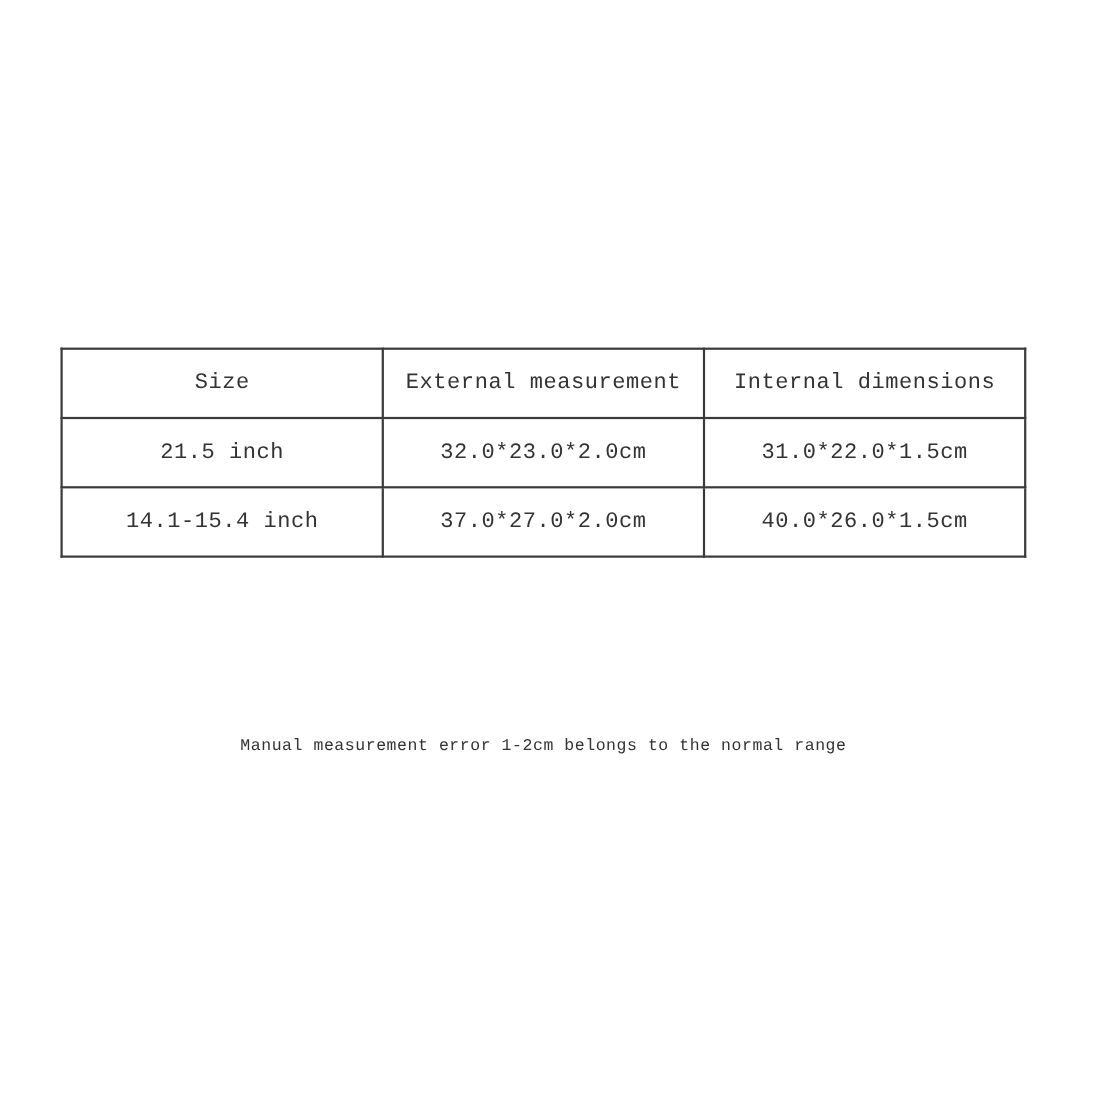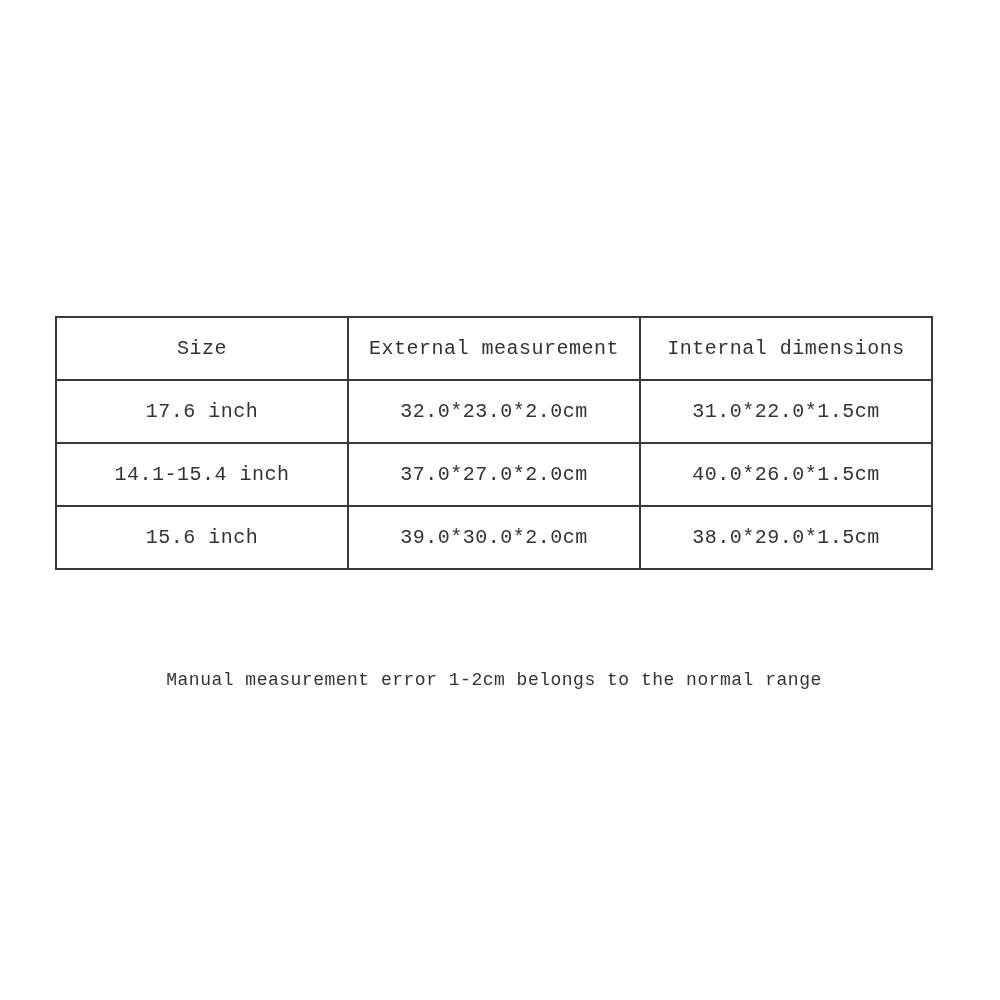--- a/index.html
+++ b/index.html
@@ -36,52 +36,47 @@
     padding: 0;
     white-space: nowrap;
     overflow: hidden;
   }
   .footnote {
     position: absolute;
     left: 55px;
     top: 670px;
     width: 878px;
     text-align: center;
-    font-size: 18px;
+    font-size: 15px;
     letter-spacing: 0.5px;
     color: #333333;
   }
 </style>
 </head>
 <body>
 
 <div class="canvas">
 
   <table class="size-chart">
     <thead>
       <tr>
         <th>Size</th>
         <th>External measurement</th>
         <th>Internal dimensions</th>
       </tr>
     </thead>
     <tbody>
       <tr>
-        <td>17.6 inch</td>
+        <td>21.5 inch</td>
         <td>32.0*23.0*2.0cm</td>
         <td>31.0*22.0*1.5cm</td>
       </tr>
       <tr>
         <td>14.1-15.4 inch</td>
         <td>37.0*27.0*2.0cm</td>
         <td>40.0*26.0*1.5cm</td>
-      </tr>
-      <tr>
-        <td>15.6 inch</td>
-        <td>39.0*30.0*2.0cm</td>
-        <td>38.0*29.0*1.5cm</td>
       </tr>
     </tbody>
   </table>
 
   <div class="footnote">Manual measurement error 1-2cm belongs to the normal range</div>
 
 </div>
 
 </body></html>

